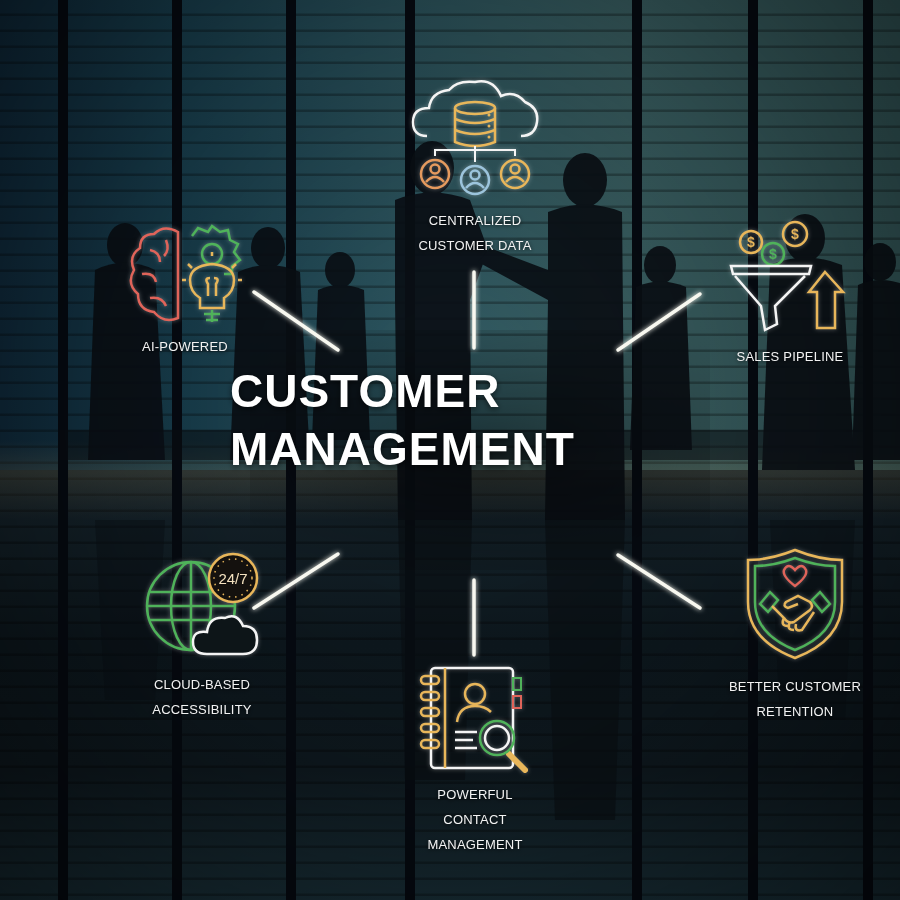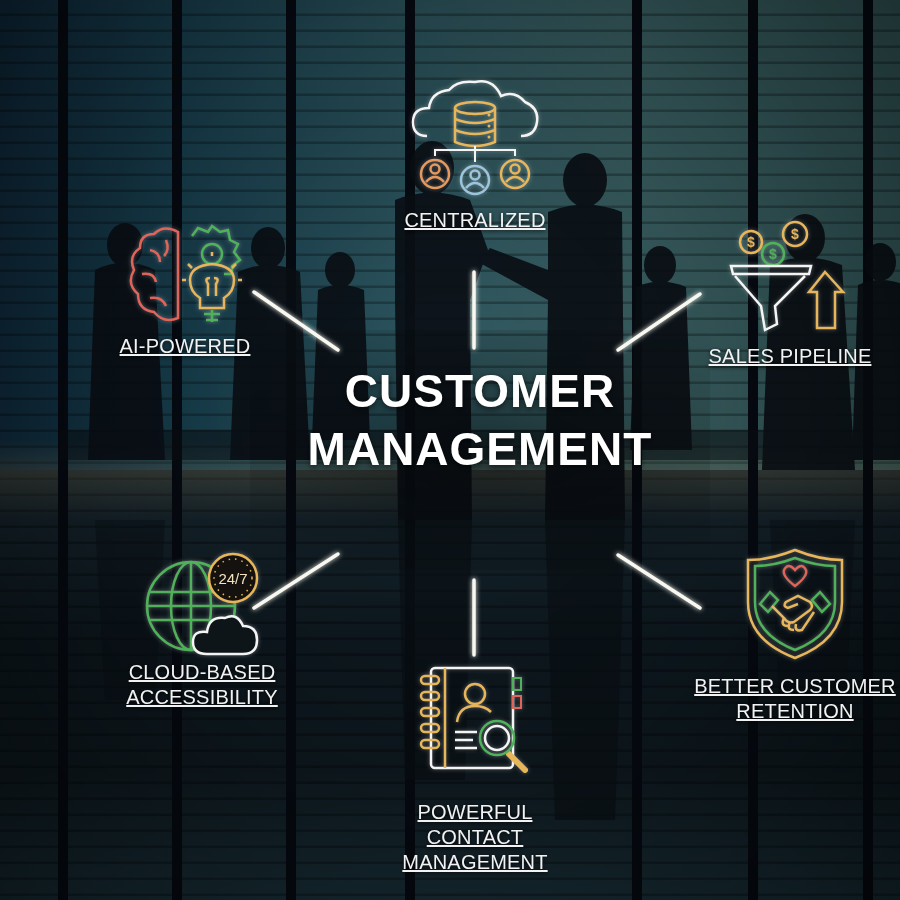--- a/index.html
+++ b/index.html
@@ -30,31 +30,30 @@
       position: absolute; inset: 0;
       background: radial-gradient(ellipse at 50% 45%, rgba(0,0,0,0) 0%, rgba(0,0,0,0.25) 55%, rgba(0,0,0,0.55) 100%);
     }
     .silhouettes { position: absolute; inset: 0; }
     .center-glow {
       position: absolute; left: 250px; top: 330px; width: 460px; height: 240px;
       background: radial-gradient(ellipse at center, rgba(0,0,0,0.45) 0%, rgba(0,0,0,0.15) 60%, rgba(0,0,0,0) 100%);
     }
     .title {
       position: absolute; left: 230px; top: 362px; width: 500px;
-      text-align: center; color: #ffffff; font-weight: 700;
+      text-align: left; color: #ffffff; font-weight: 700;
       font-size: 46px; line-height: 58px; letter-spacing: 1px;
       text-shadow: 0 2px 6px rgba(0,0,0,0.6);
     }
     .title span { display: block; }
     .connectors { position: absolute; inset: 0; pointer-events: none; }
     .feature { position: absolute; text-align: center; color: #f2f2f2; }
     .feature .label {
-      font-size: 20px; line-height: 25px; letter-spacing: 0.2px;
+      font-size: 13px; line-height: 25px; letter-spacing: 0.2px;
       text-shadow: 0 1px 4px rgba(0,0,0,0.8);
-      text-decoration: underline;
     }
     .feature .label span { display: block; }
     .feature svg { display: block; margin: 0 auto; overflow: visible; }
     .neon { filter: drop-shadow(0 0 2px rgba(255,255,255,0.35)); }
   </style>
 </head>
 <body>
 
 <div class="scene">
   <div class="bg-top"></div>
@@ -157,20 +156,21 @@
         <path d="M61 110 Q70 100 79 110"></path>
     </g>
     <g fill="none" stroke="#e8b65a" stroke-width="2.5">
       <circle cx="110" cy="96" r="14"></circle>
         <circle cx="110" cy="91" r="4.5"></circle>
         <path d="M101 104 Q110 94 119 104"></path>
     </g>
   </svg>
   <div class="label" style="margin-top:10px;">
     <span>CENTRALIZED</span>
+    <span>CUSTOMER DATA</span>
   </div>
 </div>
 
 <div class="feature" style="left:90px; top:222px; width:190px;">
   <svg class="neon" width="130" height="112" viewBox="0 0 130 112">
     <g fill="none" stroke="#e0645a" stroke-width="2.5">
       <path d="M58 10 Q44 2 34 12 Q20 12 20 26 Q8 34 14 48 Q6 62 18 72 Q18 88 34 90 Q44 102 58 96 Z"></path>
       <path d="M30 28 Q40 30 40 40"></path>
         <path d="M22 52 Q34 50 36 60"></path>
         <path d="M30 76 Q42 74 46 84"></path>
@@ -223,21 +223,21 @@
       <path d="M54 14 L54 102"></path>
       <path d="M12 44 L96 44 M10 58 L98 58 M12 72 L96 72"></path>
     </g>
     <g>
       <circle cx="96" cy="30" r="24" fill="#14110e" stroke="#e8b65a" stroke-width="2.5"></circle>
       <circle cx="96" cy="30" r="19" fill="none" stroke="#e8b65a" stroke-width="1.5" stroke-dasharray="1.5 5"></circle>
       <text x="96" y="36" font-size="15" text-anchor="middle" fill="#f4e2c0" font-family="Liberation Sans, sans-serif">24/7</text>
     </g>
     <path d="M70 106 Q56 106 56 94 Q56 82 70 84 Q72 68 88 70 Q100 64 106 78 Q120 78 120 92 Q120 106 106 106 Z" fill="#0d1518" stroke="#f4f4f4" stroke-width="2.5"></path>
   </svg>
-  <div class="label" style="">
+  <div class="label" style="margin-top:12px;">
     <span>CLOUD-BASED</span>
     <span>ACCESSIBILITY</span>
   </div>
 </div>
 
 <div class="feature" style="left:680px; top:546px; width:230px;">
   <svg class="neon" width="110" height="116" viewBox="0 0 110 116">
     <path d="M55 4 Q30 14 8 14 L8 56 Q8 94 55 112 Q102 94 102 56 L102 14 Q80 14 55 4 Z" fill="none" stroke="#e8b65a" stroke-width="2.5"></path>
     <path d="M55 12 Q34 20 15 20 L15 56 Q15 88 55 104 Q95 88 95 56 L95 20 Q76 20 55 12 Z" fill="none" stroke="#4fb25a" stroke-width="2.5"></path>
     <path d="M55 40 Q42 30 44 24 Q48 16 55 24 Q62 16 66 24 Q68 30 55 40 Z" fill="none" stroke="#e0645a" stroke-width="2.5"></path>
@@ -271,18 +271,18 @@
       <path d="M94 92 L110 108" stroke-width="6" stroke-linecap="round"></path>
     </g>
     <rect x="98" y="16" width="8" height="12" fill="none" stroke="#4fb25a" stroke-width="2"></rect>
     <rect x="98" y="34" width="8" height="12" fill="none" stroke="#e0645a" stroke-width="2"></rect>
     <g stroke="#f4f4f4" stroke-width="2.5">
       <path d="M40 70 L62 70 M40 78 L58 78 M40 86 L62 86"></path>
     </g>
     <circle cx="82" cy="76" r="17" fill="none" stroke="#4fb25a" stroke-width="2.5"></circle>
     <circle cx="82" cy="76" r="12" fill="none" stroke="#f4f4f4" stroke-width="2.5"></circle>
   </svg>
-  <div class="label" style="margin-top:28px;">
+  <div class="label" style="margin-top:10px;">
     <span>POWERFUL</span>
     <span>CONTACT</span>
     <span>MANAGEMENT</span>
   </div>
 </div>
 
 </body></html>

